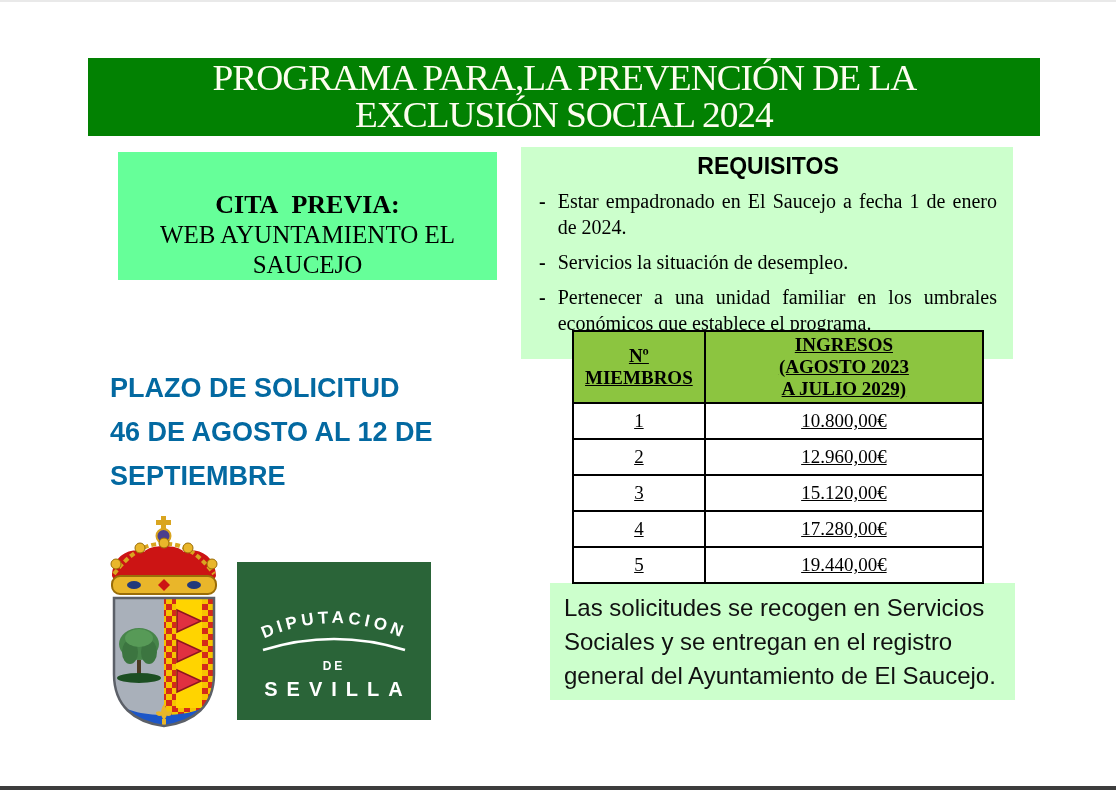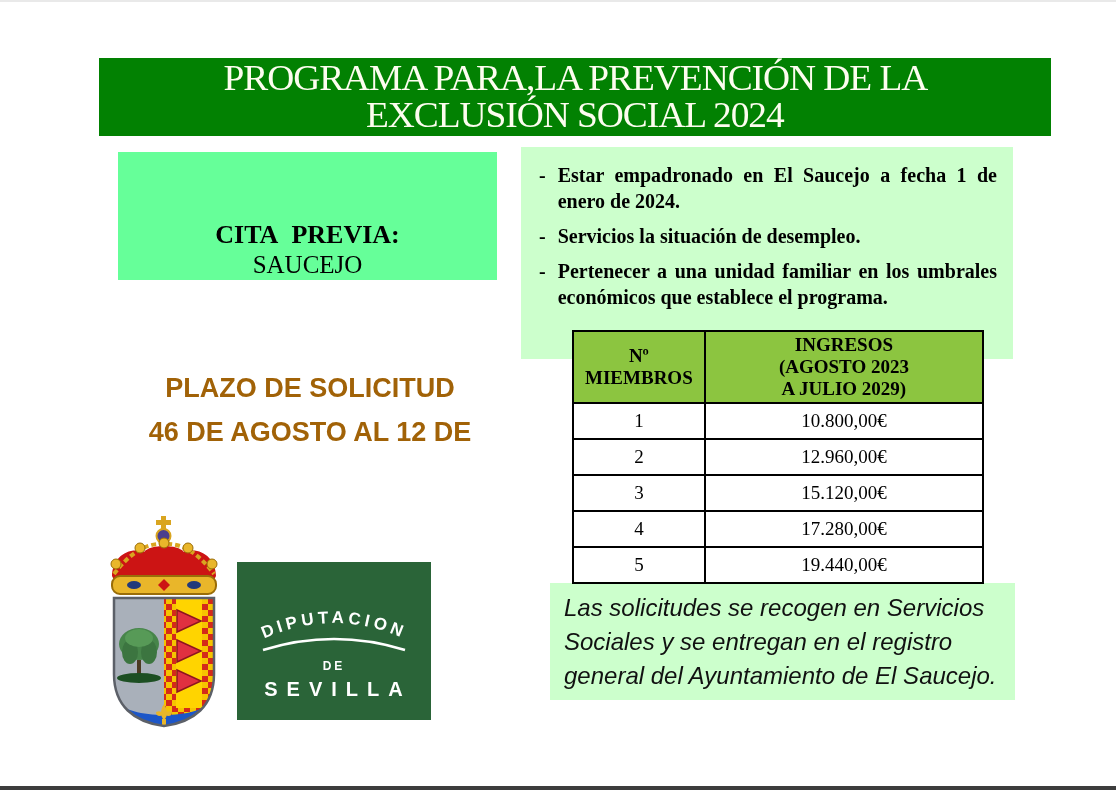--- a/index.html
+++ b/index.html
@@ -6,21 +6,21 @@
   #poster{
     position:relative;width:1116px;height:792px;background:#ffffff;
     overflow:hidden;font-family:"Liberation Serif",serif;color:#000;
   }
   .abs{position:absolute;}
   #top-hairline{left:0;top:0;width:1116px;height:2px;background:#e9e9e9;}
   #bottom-rule{left:0;top:786px;width:1116px;height:4px;background:#3d3d3d;}
 
   
   #title-banner{
-    left:99px;top:58px;width:952px;height:78px;background:#028102;
+    left:88px;top:58px;width:952px;height:78px;background:#028102;
     display:flex;flex-direction:column;align-items:center;justify-content:center;
   }
   #title-banner .t-line{
     color:#fdfdef;font-family:"Liberation Serif",serif;font-size:36px;
     line-height:37px;white-space:nowrap;letter-spacing:-1px;
     transform:scaleX(1.04);
   }
 
   
   #cita-box{
@@ -34,75 +34,76 @@
   #requisitos-box{
     left:521px;top:147px;width:492px;height:212px;background:#ccffcc;
     box-sizing:border-box;padding:6px 16px 0 18px;
   }
   #requisitos-box .req-heading{
     text-align:center;font-family:"Liberation Sans",sans-serif;
     font-weight:bold;font-size:23px;line-height:26px;letter-spacing:0px;
   }
   .req-item{display:flex;gap:12px;margin-top:9px;font-size:20px;line-height:26px;}
   .req-dash{flex:0 0 auto;font-weight:bold;}
-  .req-text{flex:1;text-align:justify;font-weight:bold;}
+  .req-text{flex:1;text-align:justify;}
 
   
   #income-table{
     left:572px;top:330px;width:412px;border-collapse:collapse;
-    font-family:"Liberation Serif",serif;z-index:3;
+    font-family:"Liberation Serif",serif;z-index:3;text-decoration:underline;
   }
   #income-table th,#income-table td{
     border:2px solid #000;text-align:center;vertical-align:middle;
   }
   #income-table th{
     background:#8cc540;font-weight:bold;font-size:19px;line-height:22px;height:68px;
   }
   #income-table td{font-size:19px;height:32px;background:#ffffff;}
   #income-table col.c1{width:132px;}
   #income-table col.c2{width:280px;}
 
   
   #plazo-block{
-    left:110px;top:366px;width:400px;text-align:center;
+    left:110px;top:366px;width:400px;text-align:left;
     font-family:"Liberation Sans",sans-serif;font-weight:bold;
-    font-size:27px;line-height:44px;color:#a16207;
+    font-size:27px;line-height:44px;color:#0369a1;
   }
 
   
   #escudo{left:100px;top:514px;width:128px;height:218px;}
   #diputacion-logo{left:237px;top:562px;width:194px;height:158px;}
 
   
   #solicitudes-box{
     left:550px;top:583px;width:465px;height:117px;background:#ccffcc;
     box-sizing:border-box;padding:8px 10px 0 14px;
     font-family:"Liberation Sans",sans-serif;font-size:24px;line-height:34px;
     color:#111;
-    font-style:italic;
   }
 </style>
 </head>
 <body>
 
 <div id="poster">
 
   <div id="top-hairline" class="abs"></div>
 
   <div id="title-banner" class="abs">
     <div class="t-line">PROGRAMA PARA,LA PREVENCIÓN DE LA</div>
     <div class="t-line">EXCLUSIÓN SOCIAL 2024</div>
   </div>
 
   <div id="cita-box" class="abs">
     <div class="cita-heading">CITA PREVIA:</div>
+    <div>WEB AYUNTAMIENTO EL</div>
     <div>SAUCEJO</div>
   </div>
 
   <div id="requisitos-box" class="abs">
+    <div class="req-heading">REQUISITOS</div>
     <div class="req-item">
       <span class="req-dash">-</span>
       <span class="req-text">Estar empadronado en El Saucejo a fecha 1 de enero de  2024.</span>
     </div>
     <div class="req-item">
       <span class="req-dash">-</span>
       <span class="req-text">Servicios la situación de desempleo.</span>
     </div>
     <div class="req-item">
       <span class="req-dash">-</span>
@@ -148,20 +149,21 @@
       <tr>
         <td>5</td>
         <td>19.440,00€</td>
       </tr>
     </tbody>
   </table>
 
   <div id="plazo-block" class="abs">
     <div>PLAZO DE SOLICITUD</div>
     <div>46 DE AGOSTO AL 12 DE</div>
+    <div>SEPTIEMBRE</div>
   </div>
 
   <svg id="escudo" class="abs" viewBox="0 0 128 218">
     <defs>
       <pattern id="checker" width="12" height="12" patternUnits="userSpaceOnUse">
         <rect width="12" height="12" fill="#f6c400"></rect>
         <rect width="6" height="6" fill="#d42a1a"></rect>
         <rect x="6" y="6" width="6" height="6" fill="#d42a1a"></rect>
       </pattern>
       <clipPath id="shieldClip">

